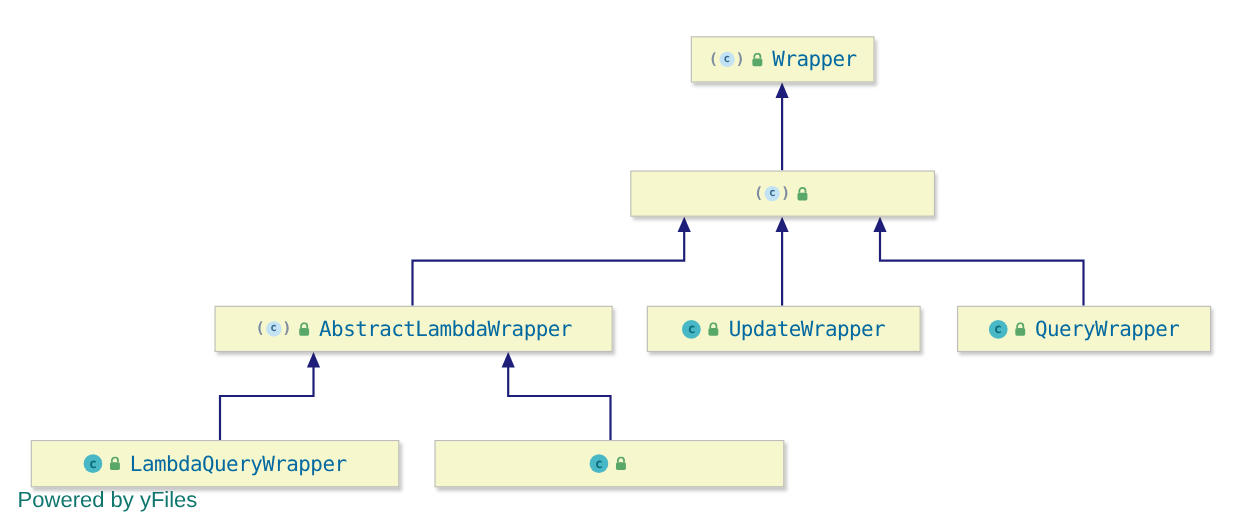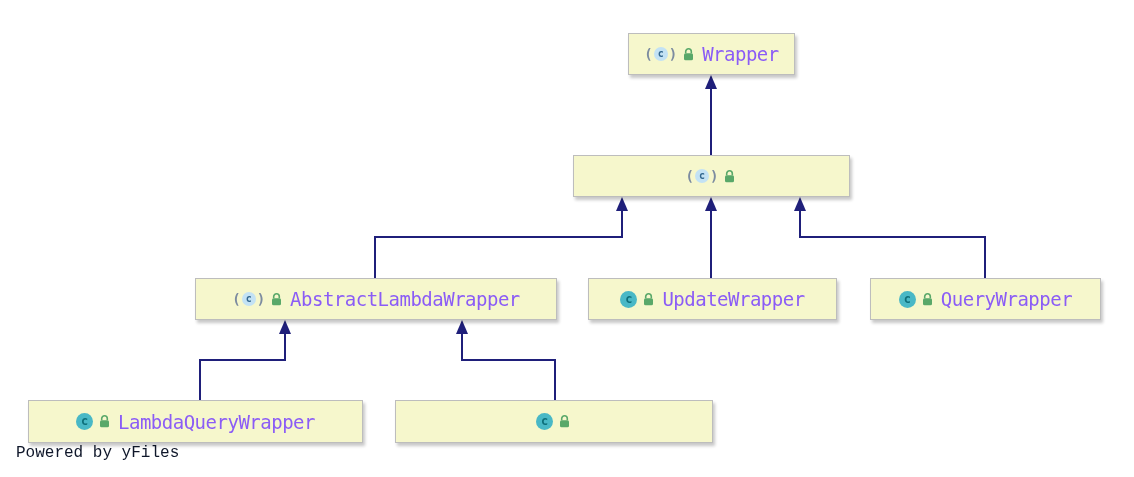--- a/index.html
+++ b/index.html
@@ -29,21 +29,21 @@
     box-shadow: 2px 3px 3px rgba(0,0,0,0.22);
     display: flex;
     align-items: center;
     justify-content: center;
     gap: 6px;
     cursor: default;
     z-index: 2;
   }
   .node .label {
     font-size: 19px;
-    color: #8b5cf6;
+    color: #0369a1;
     white-space: nowrap;
     letter-spacing: -0.5px;
   }
   .icon { display: inline-flex; align-items: center; }
   .circ {
     display: inline-block;
     width: 17px; height: 17px;
     border-radius: 50%;
     background: #49b8c6;
     color: #0d6e7a;
@@ -64,23 +64,23 @@
     font-size: 10px;
     background: #c3e2f4;
     color: #33688f;
     margin: 0 1px;
   }
   .lock-icon { margin-right: 2px; }
   .footer {
     position: absolute;
     left: 16px;
     top: 444px;
-    font-family: Liberation Mono, monospace;
-    font-size: 16px;
-    color: #0f172a;
+    font-family: Liberation Sans, sans-serif;
+    font-size: 20px;
+    color: #0f766e;
   }
 </style>
 </head>
 <body>
 
 <svg class="edges-layer" width="1134" height="477" viewBox="0 0 1134 477">
   <g stroke="#1f1f7a" stroke-width="2" fill="none">
     <polyline points="711,155 711,88"></polyline>
     <polyline points="375,278 375,237 622,237 622,210"></polyline>
     <polyline points="711,278 711,210"></polyline>

